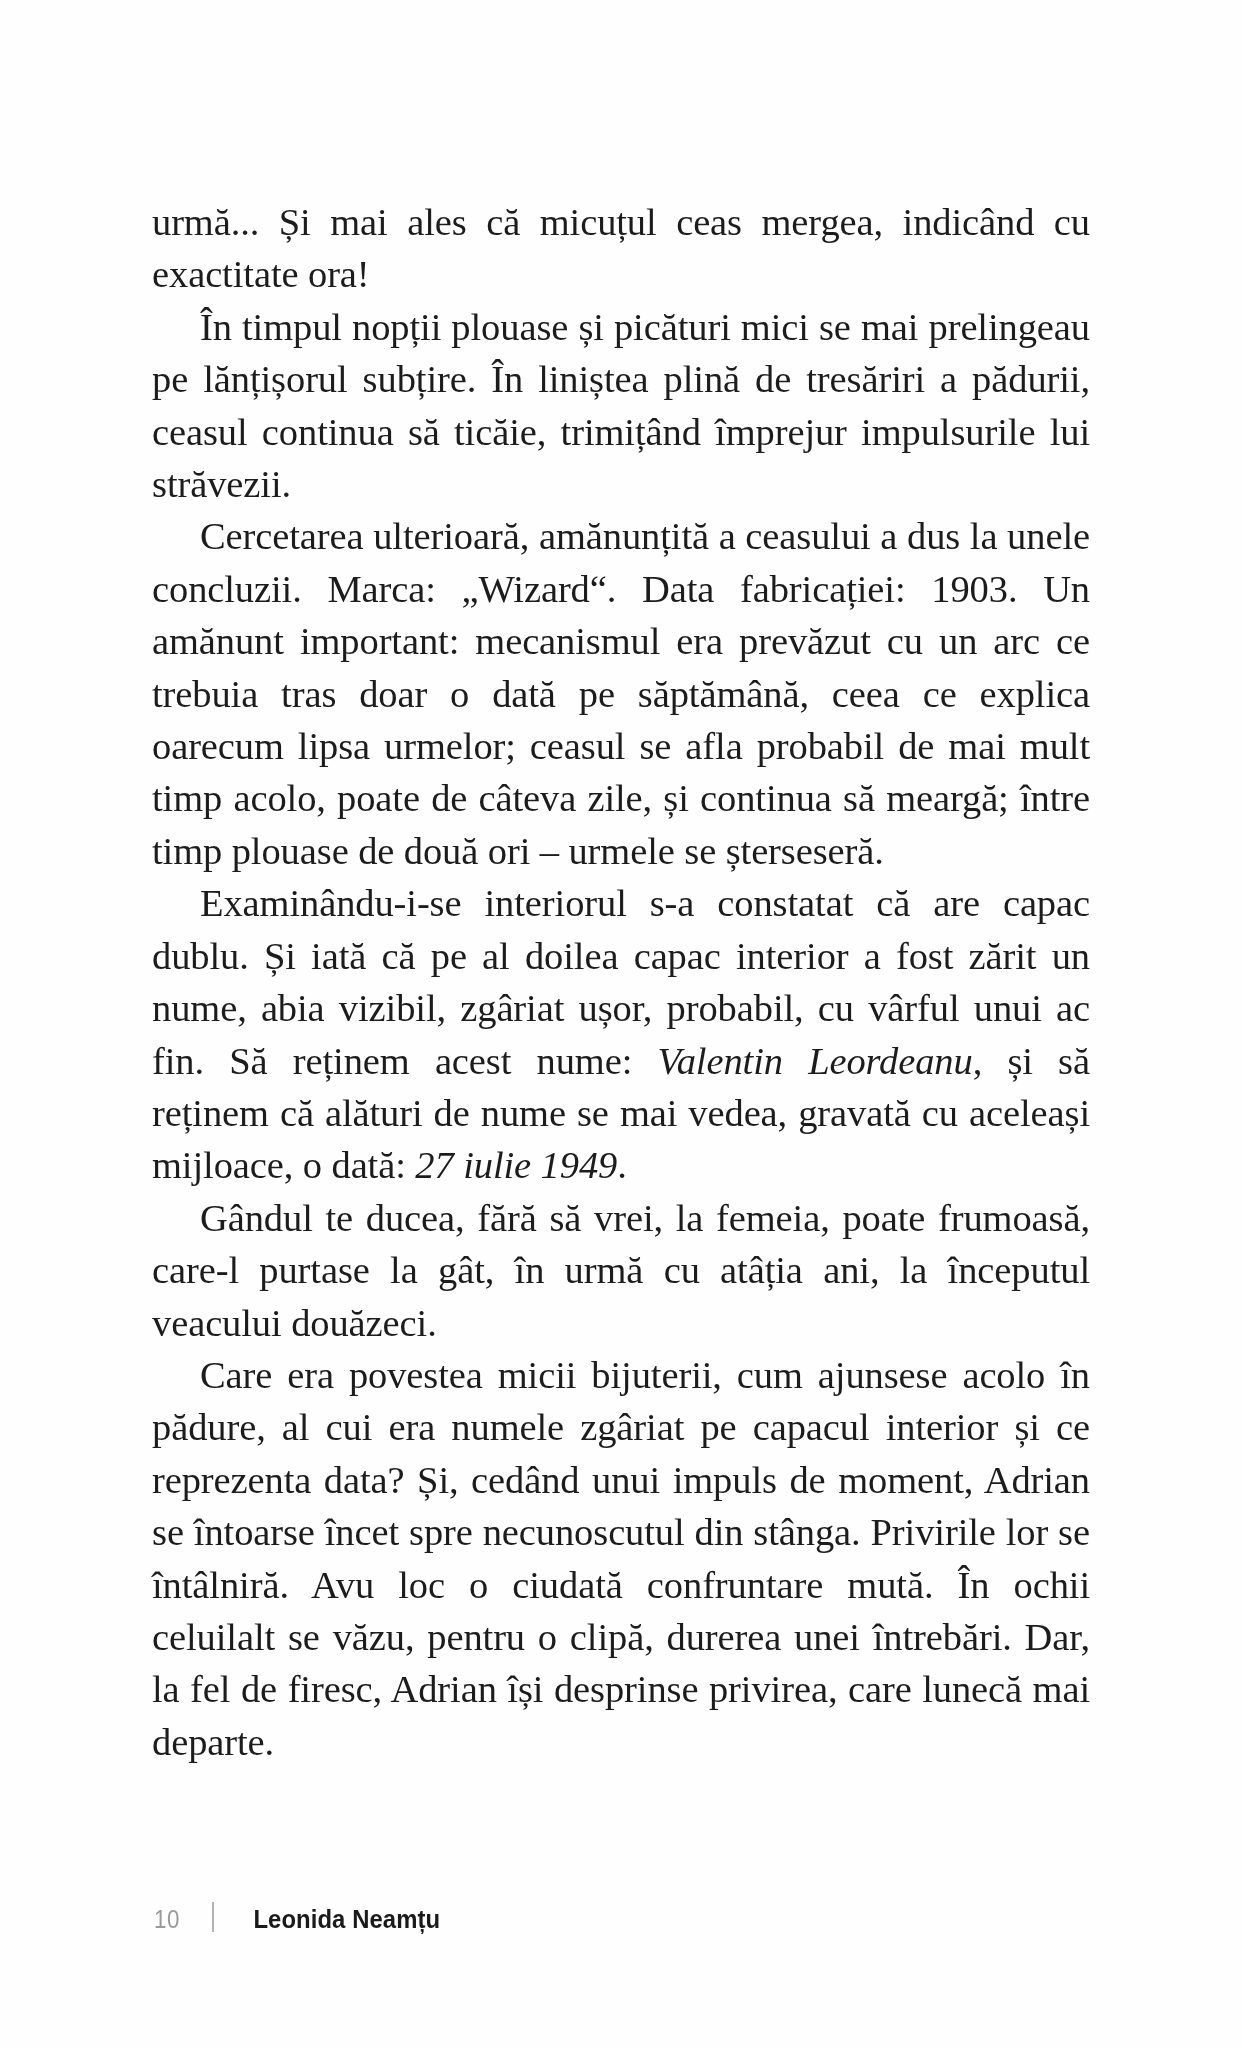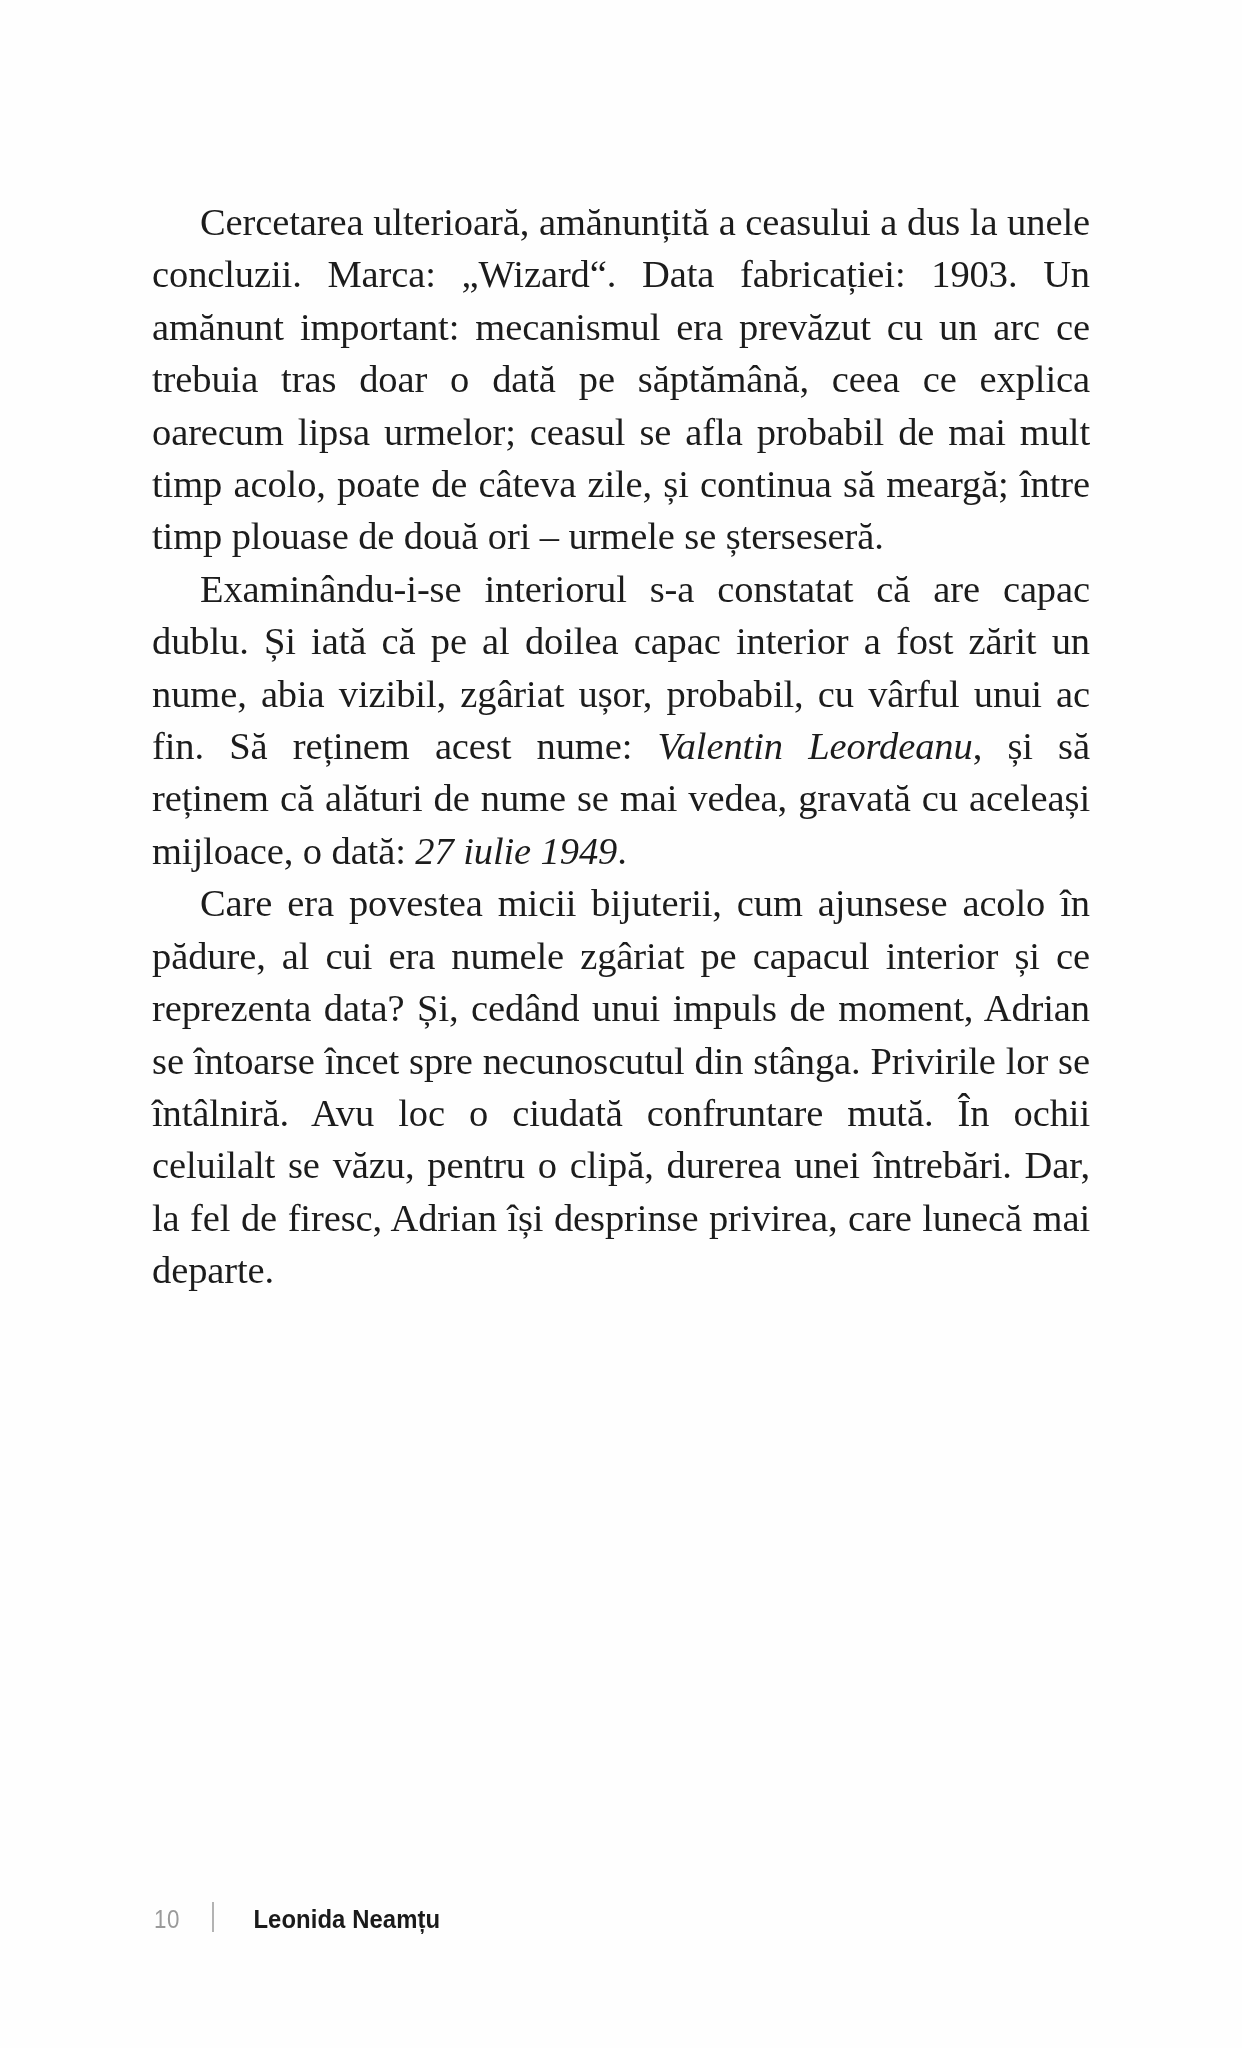--- a/index.html
+++ b/index.html
@@ -82,30 +82,39 @@
     display: inline-block;
   }
 </style>
 </head>
 <body>
 
 <div class="page">
 
   <div class="text-block">
 
+    <p class="para">
+      <span>urmă... Și mai ales că micuțul ceas mergea, indicând cu exactitate ora!</span>
+    </p>
 
+    <p class="para indent">
+      <span>În timpul nopții plouase și picături mici se mai prelingeau pe lănțișorul subțire. În liniștea plină de tresăriri a pădurii, ceasul continua să ticăie, trimițând împrejur impulsurile lui străvezii.</span>
+    </p>
 
     <p class="para indent">
       <span>Cercetarea ulterioară, amănunțită a ceasului a dus la unele concluzii. Marca: „Wizard“. Data fabricației: 1903. Un amănunt important: mecanismul era prevăzut cu un arc ce trebuia tras doar o dată pe săptămână, ceea ce explica oarecum lipsa urmelor; ceasul se afla probabil de mai mult timp acolo, poate de câteva zile, și continua să meargă; între timp plouase de două ori – urmele se șterseseră.</span>
     </p>
 
     <p class="para indent">
       <span>Examinându-i-se interiorul s-a constatat că are capac dublu. Și iată că pe al doilea capac interior a fost zărit un nume, abia vizibil, zgâriat ușor, probabil, cu vârful unui ac fin. Să reținem acest nume: </span><span class="it">Valentin Leordeanu</span><span>, și să reținem că alături de nume se mai vedea, gravată cu aceleași mijloace, o dată: </span><span class="it">27 iulie 1949</span><span>.</span>
     </p>
 
+    <p class="para indent">
+      <span>Gândul te ducea, fără să vrei, la femeia, poate frumoasă, care-l purtase la gât, în urmă cu atâția ani, la începutul veacului douăzeci.</span>
+    </p>
 
     <p class="para indent">
       <span>Care era povestea micii bijuterii, cum ajunsese acolo în pădure, al cui era numele zgâriat pe capacul interior și ce reprezenta data? Și, cedând unui impuls de moment, Adrian se întoarse încet spre necunoscutul din stânga. Privirile lor se întâlniră. Avu loc o ciudată confruntare mută. În ochii celuilalt se văzu, pentru o clipă, durerea unei întrebări. Dar, la fel de firesc, Adrian își desprinse privirea, care lunecă mai departe.</span>
     </p>
 
   </div>
 
   <div class="footer">
     <span class="footer-pageno">10</span>
     <span class="footer-sep"></span>

